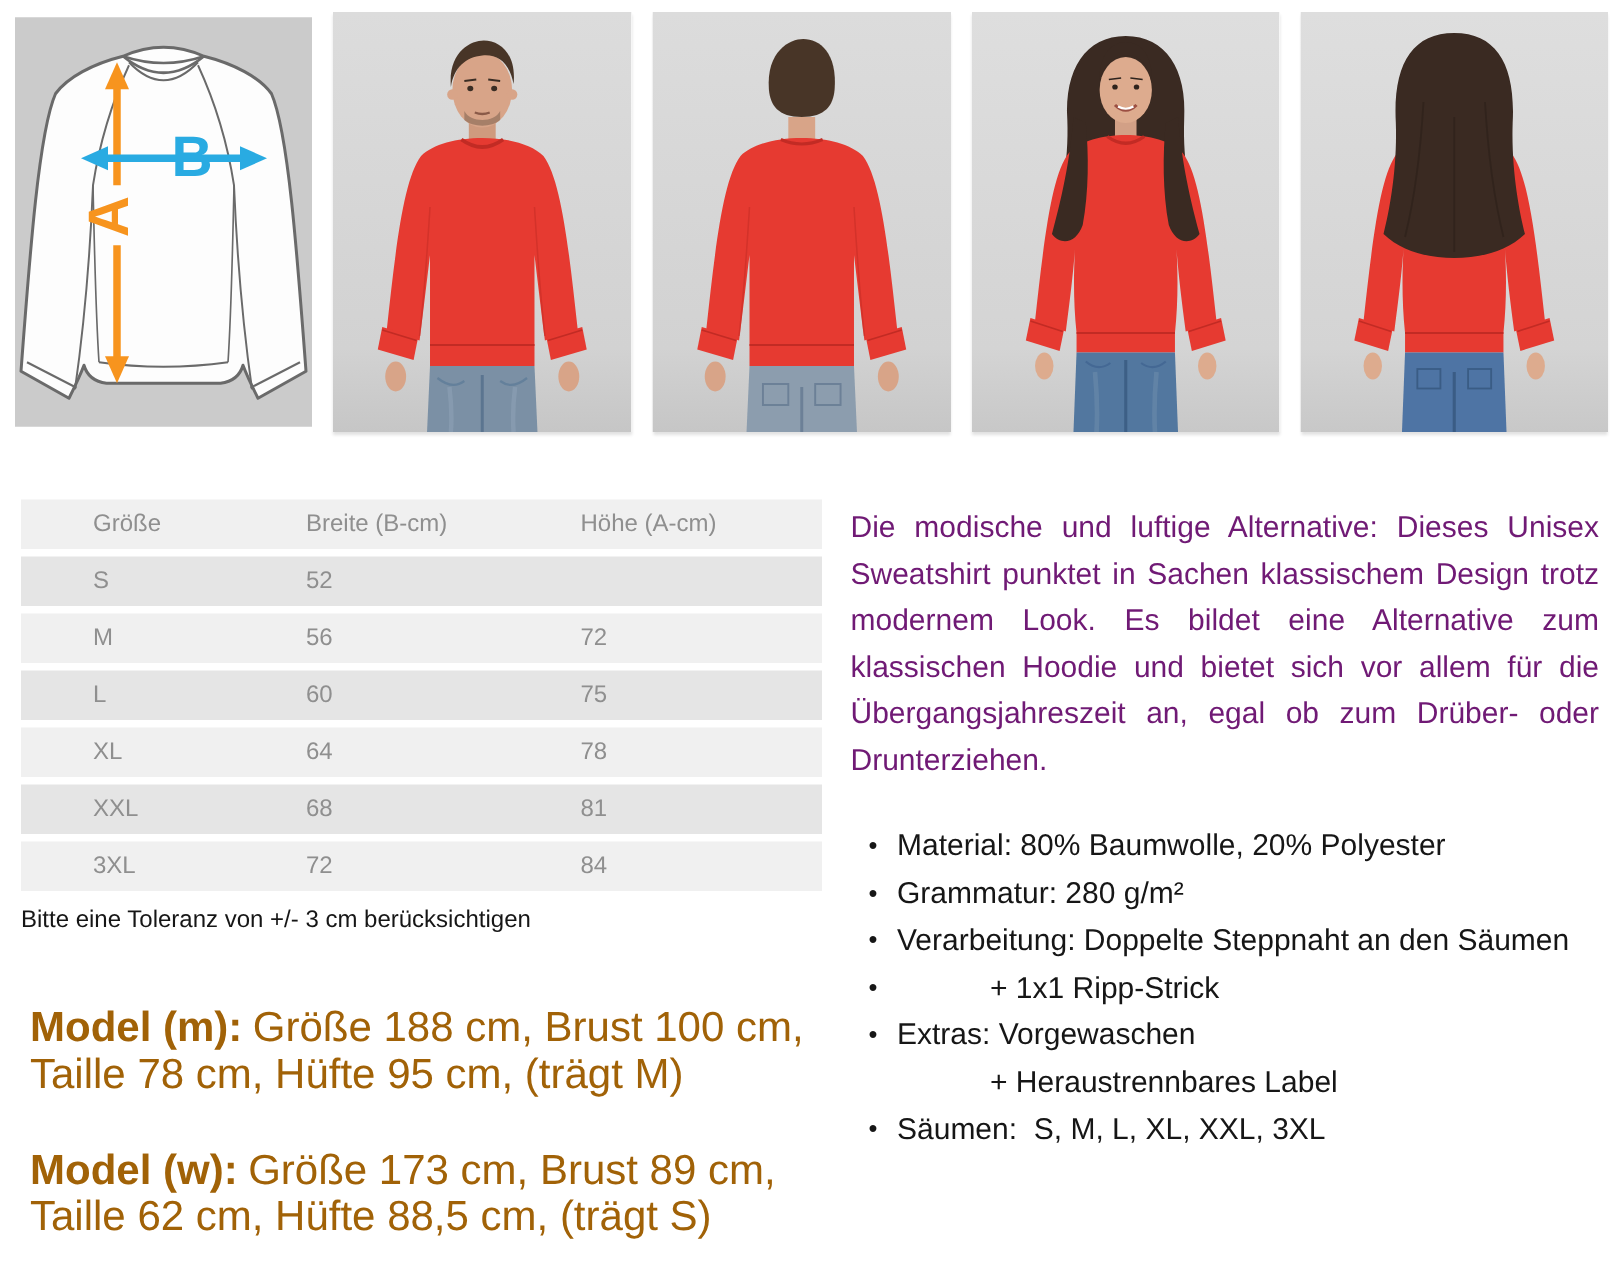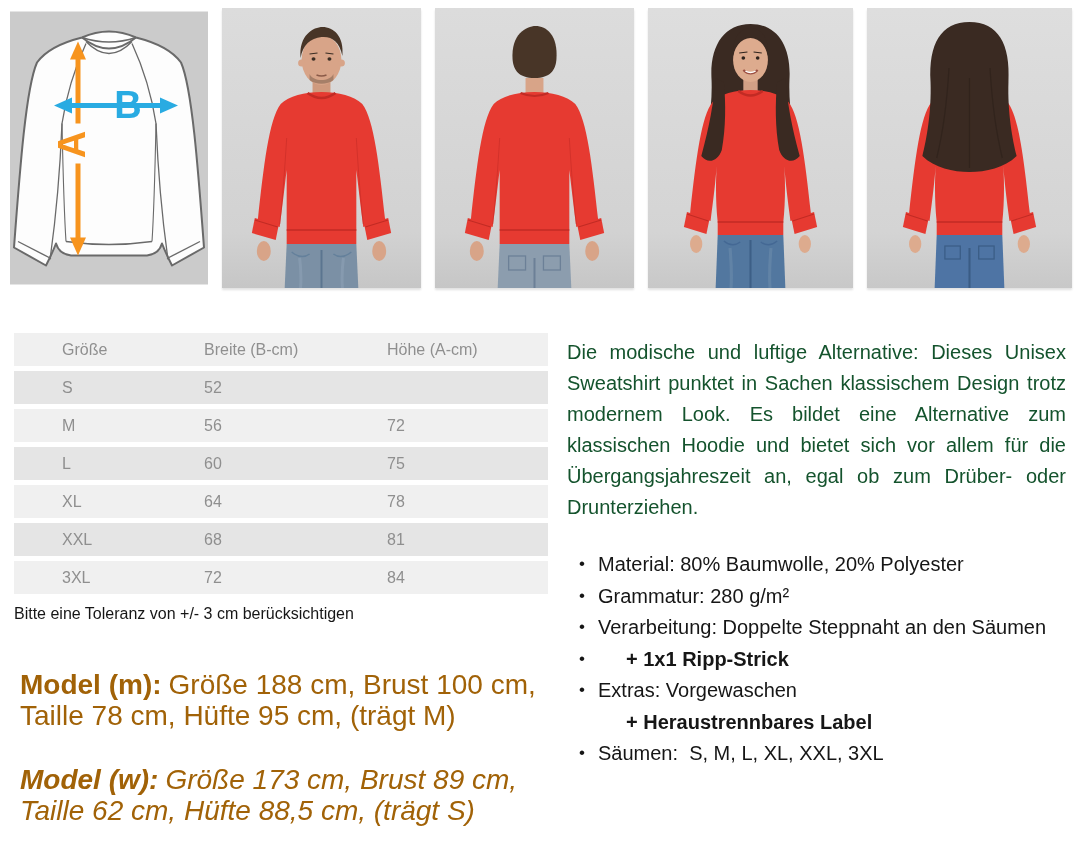--- a/index.html
+++ b/index.html
@@ -34,35 +34,35 @@
     font-size:16px;
     color:#8f8f8f;
   }
   .t-row > div:first-child { padding-left:48px; }
   .t-row.light { background:#f0f0f0; }
   .t-row.dark  { background:#e5e5e5; }
 
   .tolerance { margin-top:11px; font-size:16px; color:#161616; }
 
   .model { margin-top:46px; margin-left:6px; font-size:28px; line-height:31px; color:#a16207; }
-  .model + .model { margin-top:33px;font-style:italic; }
+  .model + .model { margin-top:33px; }
   .model .b { font-weight:bold; margin-right:7px; }
 
   
   .desc {
     font-size:20px;
     line-height:31px;
     text-align:justify;
-    color:#14532d;
+    color:#701a75;
   }
   .bullets { list-style:none; margin-top:26px; margin-left:12px; }
   .bullets li { position:relative; padding-left:19px; font-size:20px; line-height:31.5px; color:#161616; }
   .bullets .dot { position:absolute; left:0; top:-1px; font-size:17px; color:#161616; }
   .bullets .bt { white-space:pre-wrap; }
-  .bullets .cont { display:block; margin-left:28px; white-space:pre-wrap;font-weight:bold; }
+  .bullets .cont { display:block; margin-left:62px; white-space:pre-wrap; }
 </style>
 </head>
 <body>
 
 <div class="gallery">
 
   <div class="panel p-diagram">
     <svg viewBox="0 0 198 275">
       <rect x="0" y="0" width="198" height="273" fill="#cbcbcb"></rect>
 

